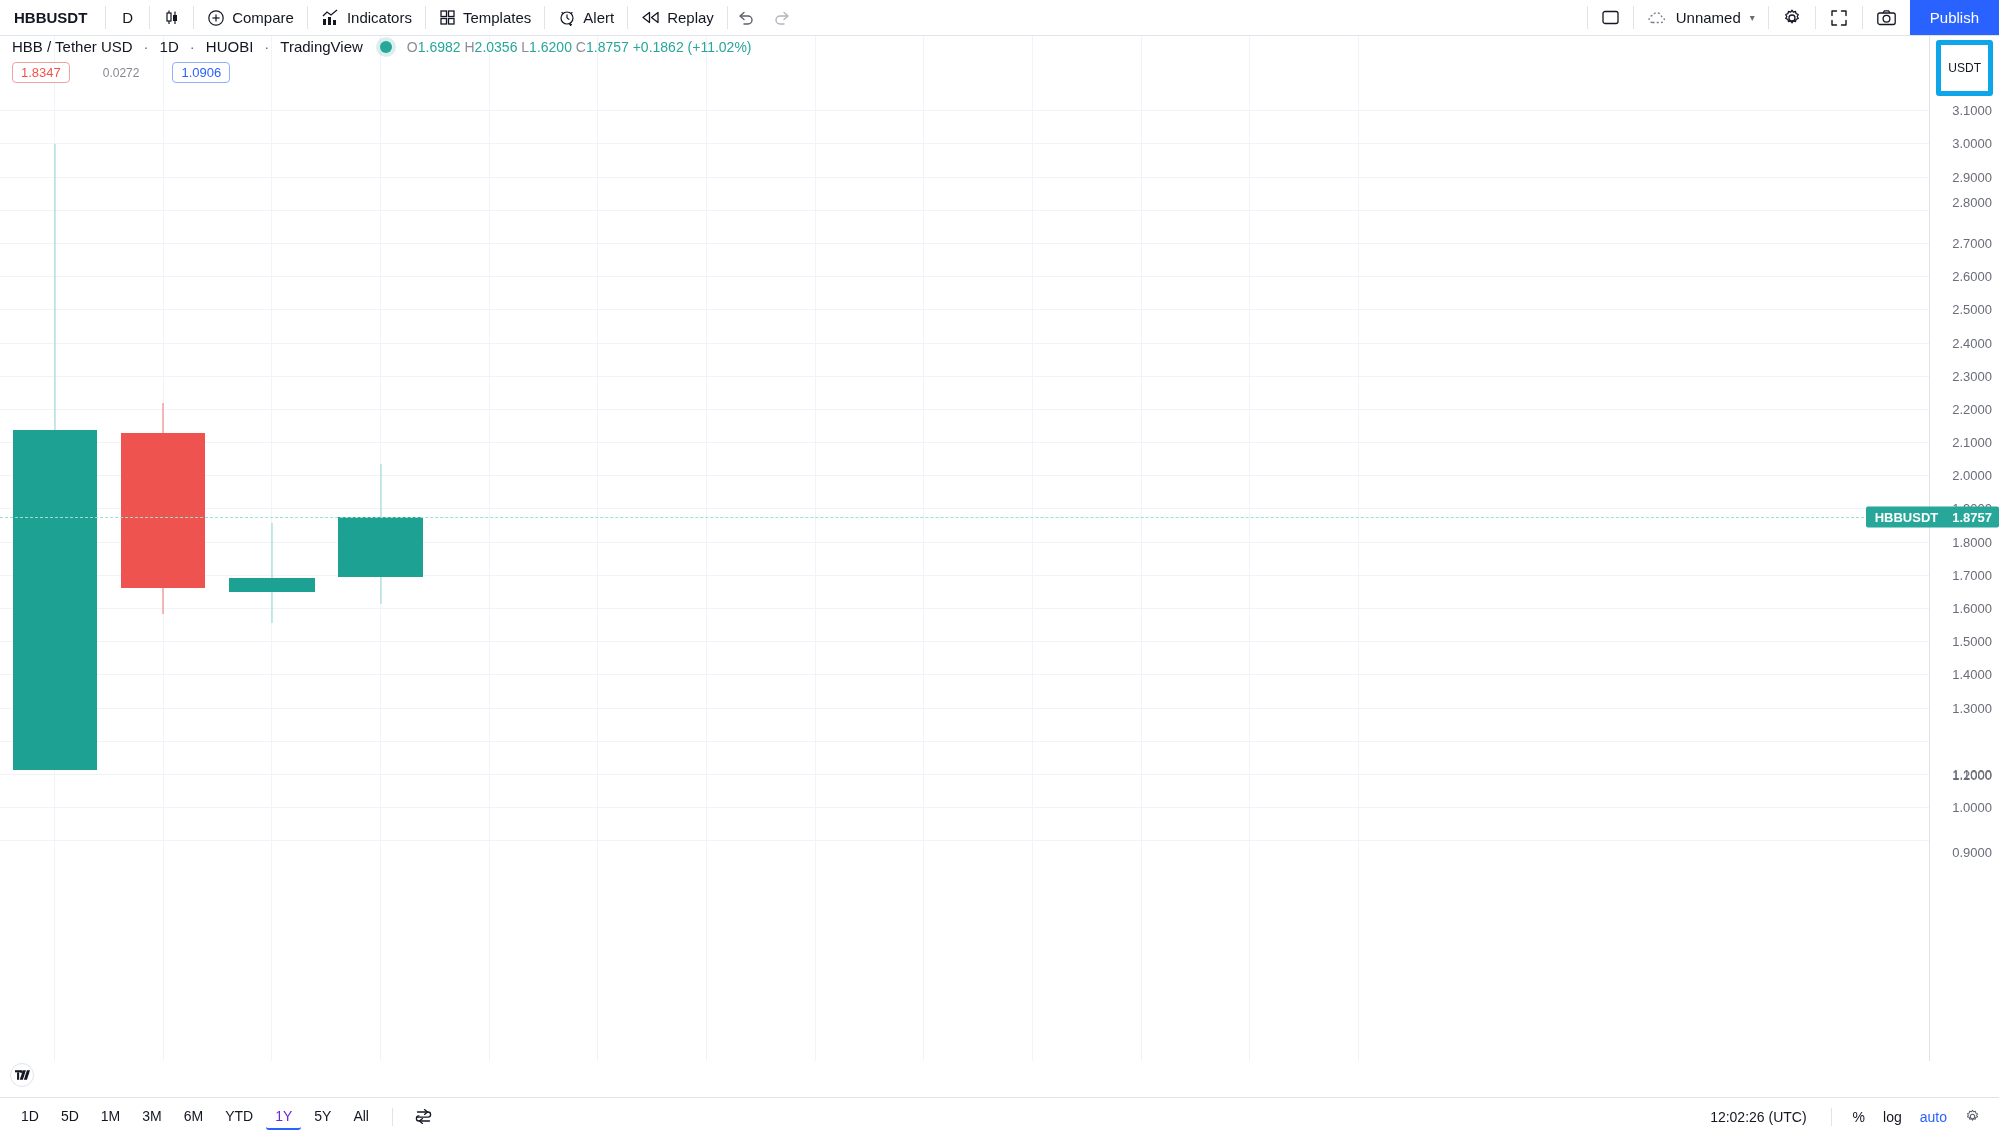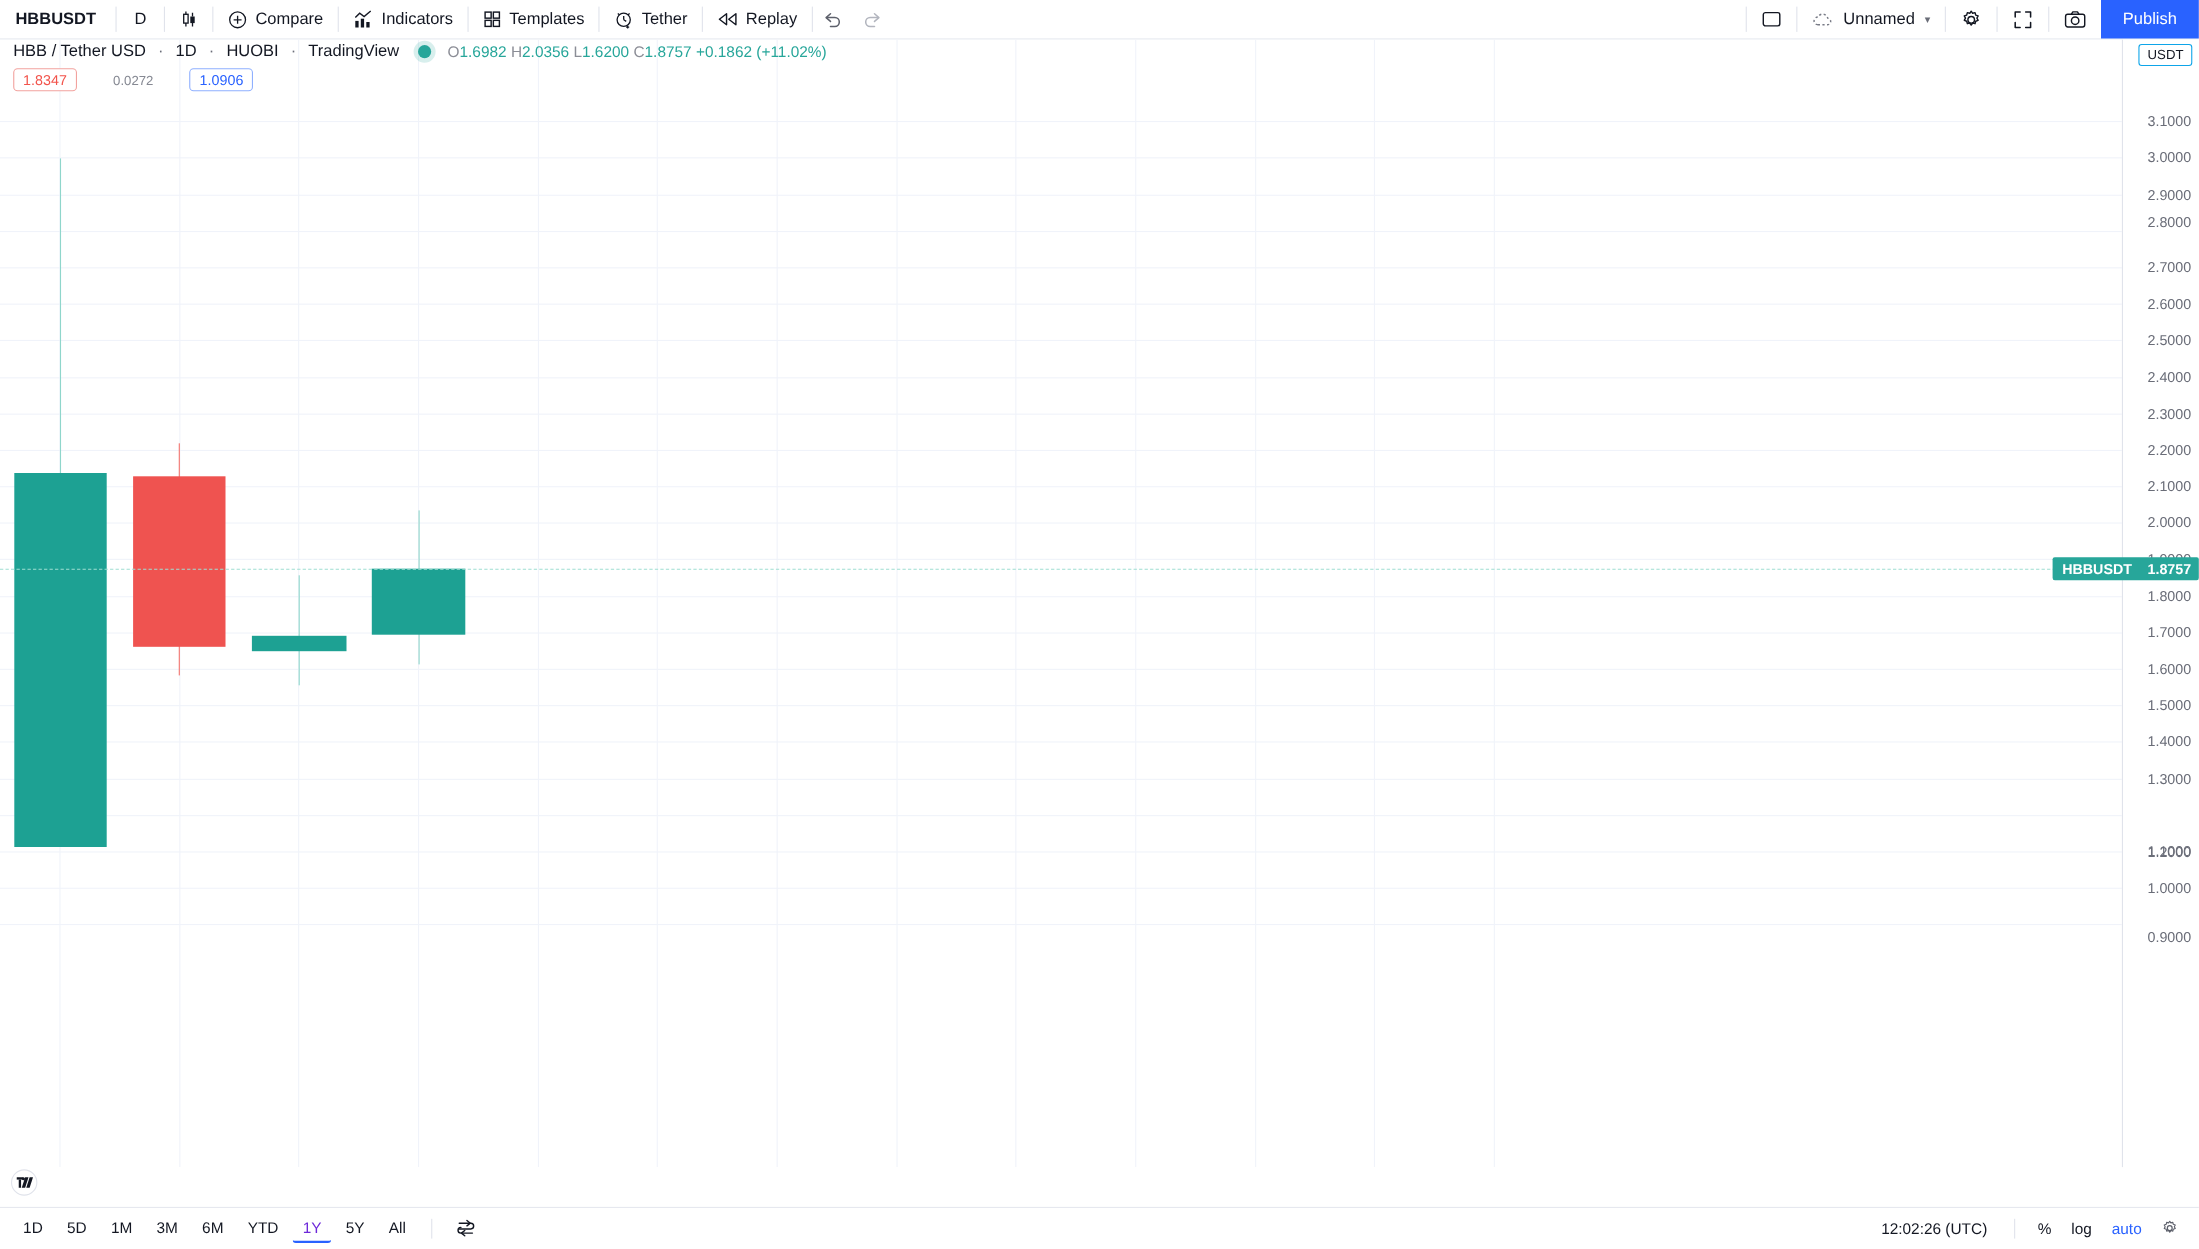--- a/index.html
+++ b/index.html
@@ -80,23 +80,23 @@
   .time-tick {
     position: absolute; top: 11px;
     font-size: 13px; color: #6a6d78;
     transform: translateX(-50%);
     white-space: nowrap;
   }
   .time-tick.bold { color: #131722; font-weight: bold; }
 
   #currency-badge {
     position: absolute; right: 6px; top: 4px;
-    border: 1px solid #0ea5e9; border-radius: 3px;
+    border: 5px solid #0ea5e9; border-radius: 3px;
     font-size: 12px; color: #131722;
-    padding: 2px 7px; background: #fff;
+    padding: 16px 7px; background: #fff;
     cursor: pointer;
   }
 
   
   #price-line {
     position: absolute; left: 0; width: 1929px; height: 0;
     border-top: 1px dashed #9fded2;
   }
   #price-tag {
     position: absolute; right: 0;
@@ -248,21 +248,21 @@
       <svg width="18" height="18" viewBox="0 0 18 18">
         <circle cx="9" cy="9" r="6" fill="none" stroke="#131722" stroke-width="1.2"></circle>
         <line x1="9" y1="5.5" x2="9" y2="9" stroke="#131722" stroke-width="1.2"></line>
         <line x1="9" y1="9" x2="11.3" y2="10.4" stroke="#131722" stroke-width="1.2"></line>
         <line x1="3.6" y1="3.2" x2="5.4" y2="4.6" stroke="#131722" stroke-width="1.2"></line>
         <line x1="14.4" y1="3.2" x2="12.6" y2="4.6" stroke="#131722" stroke-width="1.2"></line>
         <line x1="12.6" y1="14.2" x2="12.6" y2="17" stroke="#131722" stroke-width="1.1"></line>
         <line x1="11.2" y1="15.6" x2="14" y2="15.6" stroke="#131722" stroke-width="1.1"></line>
       </svg>
     </span>
-    <span>Tether</span>
+    <span>Alert</span>
   </div>
   <div class="tb-sep"></div>
   <div class="tb-item">
     <span class="tb-icon">
       <svg width="19" height="15" viewBox="0 0 19 15">
         <polygon points="8.5,2.5 8.5,12.5 2,7.5" fill="none" stroke="#131722" stroke-width="1.3" stroke-linejoin="round"></polygon>
         <polygon points="17,2.5 17,12.5 10.5,7.5" fill="none" stroke="#131722" stroke-width="1.3" stroke-linejoin="round"></polygon>
       </svg>
     </span>
     <span>Replay</span>

